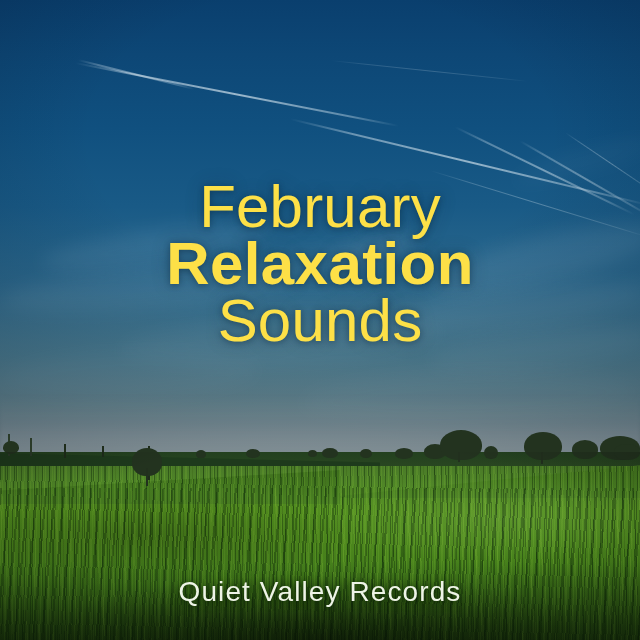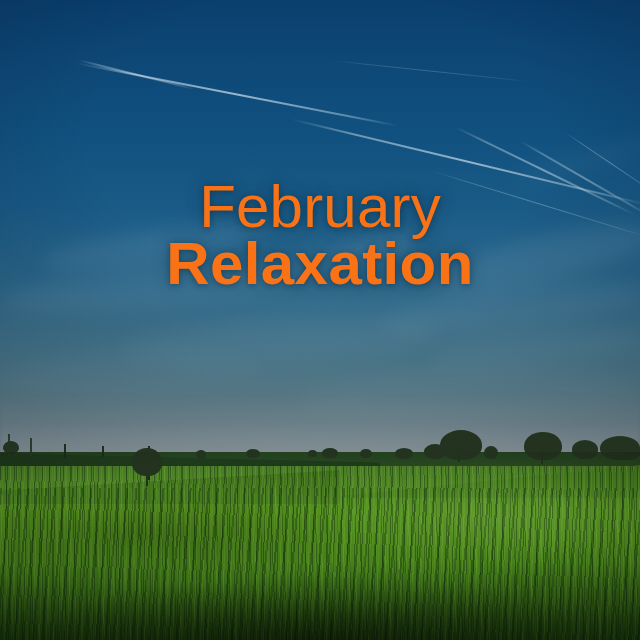--- a/index.html
+++ b/index.html
@@ -211,21 +211,21 @@
   }
   .pole { position:absolute; background:#2a3a28; width:1.5px; }
 
   
   .title-block {
     position: absolute;
     left: 0;
     top: 178px;
     width: 640px;
     text-align: center;
-    color: #f97316;
+    color: #fde047;
     font-weight: 200;
     font-size: 60px;
     line-height: 57px;
     letter-spacing: 0.2px;
     text-shadow: 0 1px 6px rgba(8,30,50,0.45), 0 0 18px rgba(10,35,55,0.30);
   }
   .title-line { display: block; white-space: nowrap; }
   .tl-relax { letter-spacing: 0.4px; font-weight: bold; }
 
   .label {
@@ -303,16 +303,18 @@
   <div class="trunk" style="left:541px;top:452px; height:12px;"></div>
   <div class="tree" style="left:572px;top:440px; width:26px; height:19px;"></div>
   <div class="tree" style="left:600px;top:436px; width:40px; height:24px;"></div>
   <div class="tree" style="left:614px;top:444px; width:26px; height:16px;"></div>
 
   <div class="ground-vignette"></div>
 
   <div class="title-block">
     <span class="title-line">February</span>
     <span class="title-line tl-relax">Relaxation</span>
+    <span class="title-line">Sounds</span>
   </div>
 
+  <div class="label">Quiet Valley Records</div>
 
 </div>
 
 </body></html>

